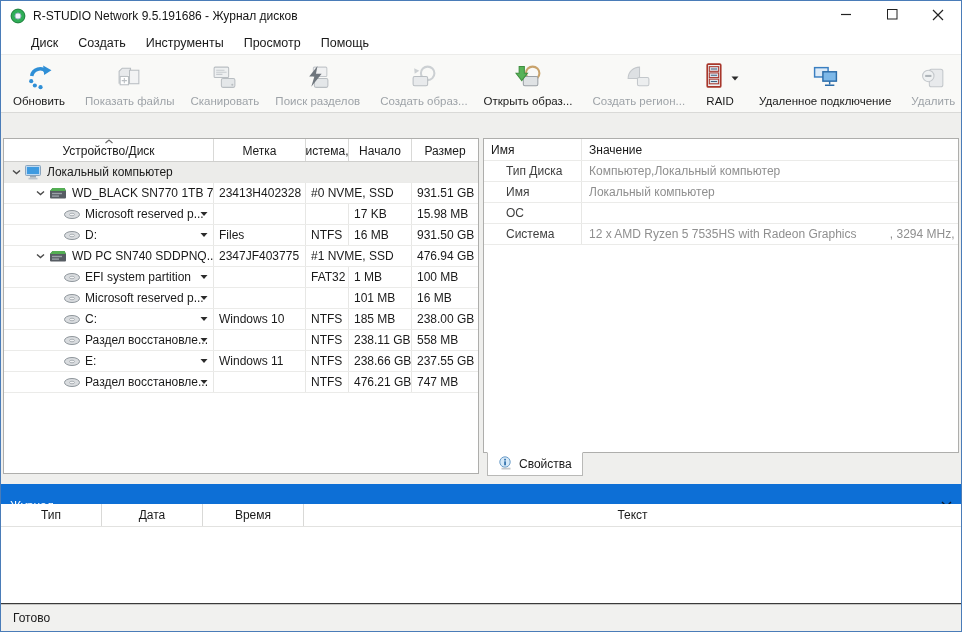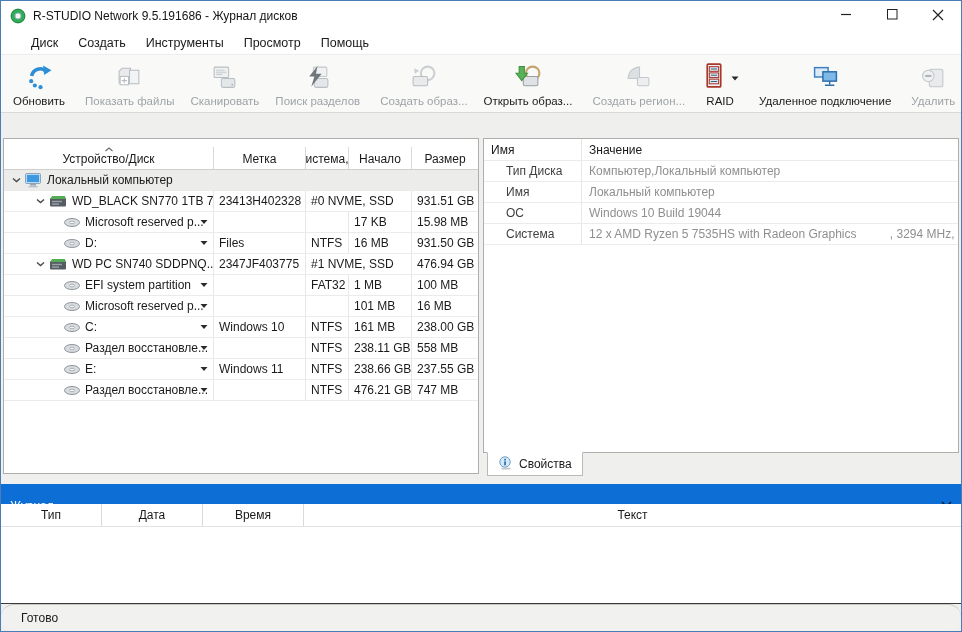--- a/index.html
+++ b/index.html
@@ -28,21 +28,21 @@
   .tsep{width:1px;background:#d8d8d6;margin:5px 2px;}
 
   
   .tabstrip{position:absolute;left:0;top:112px;width:960px;height:25px;box-sizing:border-box;background:#efefed;
             border-bottom:1px solid #b9b9b7;display:flex;align-items:flex-end;padding-left:4px;}
   .tab{height:24px;background:#fff;border:1px solid #b9b9b7;border-bottom:1px solid #fff;margin-bottom:-1px;z-index:2;
        display:flex;align-items:center;gap:6px;padding:0 10px;box-sizing:border-box;}
 
   
   .left-panel{position:absolute;left:2px;top:137px;width:476px;height:336px;box-sizing:border-box;background:#fff;border:1px solid #aeaeac;}
-  .dhead{height:22px;display:flex;border-bottom:1px solid #cfcfcd;margin-top:8px;}
+  .dhead{height:22px;display:flex;border-bottom:1px solid #cfcfcd;}
   .dh{border-right:1px solid #d9d9d7;display:flex;align-items:flex-end;justify-content:center;padding-bottom:3px;position:relative;box-sizing:border-box;white-space:nowrap;overflow:hidden;}
   .dh:last-child{border-right:none;}
   .sortcaret{position:absolute;top:0;left:50%;transform:translateX(-50%);line-height:0;}
   .w-name{width:210px;}.w-label{width:92px;}.w-fs{width:43px;}.w-start{width:63px;}.w-size{flex:1;}
   .w-fs2{width:106px;}
   .drow{height:20px;display:flex;border-bottom:1px solid #ebebe9;}
   .c{border-right:1px solid #e7e7e5;display:flex;align-items:center;overflow:hidden;white-space:nowrap;box-sizing:border-box;padding-left:5px;}
   .c.w-size{border-right:none;}
   .c.name{position:relative;padding-left:0;}
   .drow.sel{background:#ececea;}
@@ -71,21 +71,21 @@
   .log{position:absolute;left:0;top:483px;width:960px;height:120px;}
   .log-title{height:20px;background:#0d6fd6;color:#fff;display:flex;align-items:center;padding:12px 9px;font-size:12px;}
   .log-close{margin-left:auto;display:flex;align-items:center;line-height:0;}
   .log-body{position:absolute;left:0;top:20px;right:0;bottom:0;background:#fff;border-bottom:1px solid #3a3a3a;box-sizing:border-box;}
   .log-head{height:22px;display:flex;border-bottom:1px solid #e2e2e0;justify-content:space-between;}
   .lh{width:101px;border-right:1px solid #d9d9d7;display:flex;align-items:center;justify-content:center;box-sizing:border-box;}
   .lh.ltext{flex:1;border-right:none;}
 
   
   .statusbar{position:absolute;left:0;top:603px;width:960px;height:27px;box-sizing:border-box;background:#f1f1ef;
-             border-top:1px solid #c6c6c4;display:flex;align-items:center;padding-left:20px;border-radius:13px;}
+             border-top:1px solid #c6c6c4;display:flex;align-items:center;padding-left:12px;}
 </style>
 </head>
 <body>
 
 <div class="window">
 
   <div class="titlebar">
     <span class="appicon">
       <svg width="16" height="16">
           <circle cx="8" cy="8" r="7" fill="#2fae57"></circle>
@@ -416,21 +416,21 @@
               <ellipse cx="8" cy="5.5" rx="2.5" ry="1.3" fill="#f2f3f4" stroke="#aab0b5"></ellipse>
             </svg>
           </span>
         <span class="nm">C:</span>
         <span class="dd"><svg width="8" height="5">
               <polygon points="0.5,0.5 7.5,0.5 4,4.5" fill="#2b2b2b"></polygon>
             </svg></span>
       </div>
       <div class="c w-label">Windows 10</div>
       <div class="c w-fs">NTFS</div>
-      <div class="c w-start">161 MB</div>
+      <div class="c w-start">185 MB</div>
       <div class="c w-size">238.00 GB</div>
     </div>
 
     <div class="drow">
       <div class="c name w-name">
         <span class="ind2"></span>
         <span class="ticon">
             <svg width="16" height="11">
               <ellipse cx="8" cy="5.5" rx="7.5" ry="4" fill="#d9dcdf" stroke="#8f969c"></ellipse>
               <ellipse cx="8" cy="5.5" rx="2.5" ry="1.3" fill="#f2f3f4" stroke="#aab0b5"></ellipse>
@@ -496,21 +496,20 @@
     <div class="prow">
       <div class="pc pname">Тип Диска</div>
       <div class="pc pval">Компьютер,Локальный компьютер</div>
     </div>
     <div class="prow">
       <div class="pc pname">Имя</div>
       <div class="pc pval">Локальный компьютер</div>
     </div>
     <div class="prow">
       <div class="pc pname">ОС</div>
-      <div class="pc pval">Windows 10 Build 19044</div>
     </div>
     <div class="prow">
       <div class="pc pname">Система</div>
       <div class="pc pval">12 x AMD Ryzen 5 7535HS with Radeon Graphics          , 3294 MHz, 15...</div>
     </div>
   </div>
 
   <div class="props-tabbar">
     <div class="btab">
       <span>

